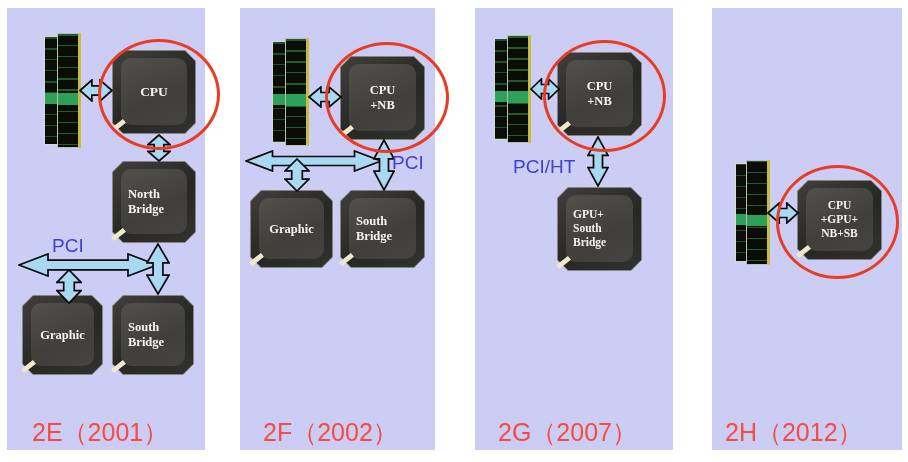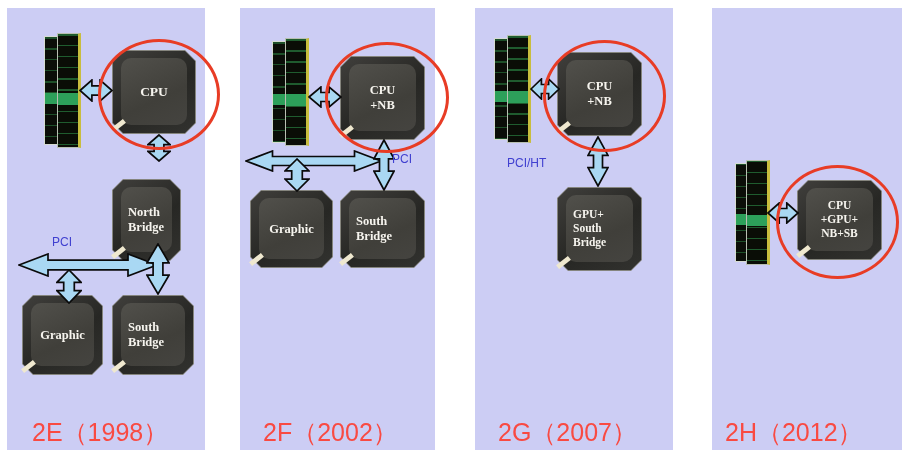--- a/index.html
+++ b/index.html
@@ -33,21 +33,21 @@
     background:#0b0e08;border:1px solid #d6dbd2;
     background-image:repeating-linear-gradient(180deg,#1d4f28 0 1.5px,rgba(0,0,0,0) 1.5px 11px);}
   .ram .bar-r{position:absolute;left:13px;top:0;width:20px;height:100%;
     background:#0a0d06;border:1px solid #b9c0b2;border-right:3px solid #c8bd3e;
     background-image:repeating-linear-gradient(180deg,#1f5c2e 0 1.5px,rgba(0,0,0,0) 1.5px 11px);}
   .ram .band{position:absolute;left:0;right:0;top:52%;height:11%;background:#2da05a;}
 
   
   .arrow{position:absolute;line-height:0;}
   .circle{position:absolute;border:3px solid var(--circ,#e83c25);border-radius:50%;}
-  .bus{position:absolute;font-size:12px;color:var(--bus,#4040d0);}
+  .bus{position:absolute;font-size:19px;color:var(--bus,#4040d0);}
   .caption{position:absolute;top:408px;font-size:25px;color:var(--cap,#f94a42);white-space:nowrap;}
 </style>
 </head>
 <body style="background: rgb(255, 255, 255);">
 
 <div class="stage">
 
   <div class="panel" style="left:7px;width:198px;">
     <div class="ram" style="left:37px;top:25px;width:36px;height:113px">
       <div class="bar-l">
@@ -59,21 +59,21 @@
     </div>
 
     <div class="chip fs-13" style="left:105px;top:42px;width:84px;height:84px">
       <div class="rim"></div>
       <div class="pkg"></div>
       <div class="die"></div>
       <div class="notch"></div>
       <div class="clabel">CPU</div>
     </div>
 
-    <div class="chip ta-left" style="left:105px;top:171px;width:69px;height:82px">
+    <div class="chip ta-left" style="left:105px;top:153px;width:84px;height:82px">
       <div class="rim"></div>
       <div class="pkg"></div>
       <div class="die"></div>
       <div class="notch"></div>
       <div class="clabel">North
 Bridge</div>
     </div>
 
     <div class="chip" style="left:15px;top:287px;width:81px;height:80px">
       <div class="rim"></div>
@@ -103,21 +103,21 @@
         </svg></div>
     <div class="arrow" style="left:139px;top:235px;width:24px;height:52px"><svg width="24" height="52" viewBox="0 0 24 52" xmlns="http://www.w3.org/2000/svg">
           <polygon points="12.0,1.0 1.0,19.8 7.1,19.8 7.1,32.2 1.0,32.2 12.0,51.0 23.0,32.2 16.9,32.2 16.9,19.8 23.0,19.8" fill="#a9d8f3" stroke="#0a0a0a" stroke-width="1.7" stroke-linejoin="miter"></polygon>
         </svg></div>
     <div class="arrow" style="left:49px;top:261px;width:26px;height:35px"><svg width="26" height="35" viewBox="0 0 26 35" xmlns="http://www.w3.org/2000/svg">
           <polygon points="13.0,1.0 1.0,13.3 7.7,13.3 7.7,21.7 1.0,21.7 13.0,34.0 25.0,21.7 18.3,21.7 18.3,13.3 25.0,13.3" fill="#a9d8f3" stroke="#0a0a0a" stroke-width="1.7" stroke-linejoin="miter"></polygon>
         </svg></div>
 
     <div class="circle" style="left:91px;top:31px;width:116px;height:105px"></div>
     <div class="bus" style="left:45px;top:227px">PCI</div>
-    <div class="caption" style="left:25px">2E（1998）</div>
+    <div class="caption" style="left:25px">2E（2001）</div>
   </div>
 
   <div class="panel" style="left:240px;width:195px;">
     <div class="ram" style="left:32px;top:30px;width:36px;height:106px">
       <div class="bar-l">
           <span class="band"></span>
         </div>
       <div class="bar-r">
           <span class="band"></span>
         </div>
@@ -197,21 +197,21 @@
     </div>
 
     <div class="arrow" style="left:55px;top:70px;width:30px;height:22px"><svg width="30" height="22" viewBox="0 0 30 22" xmlns="http://www.w3.org/2000/svg">
           <polygon points="1.0,11.0 11.4,1.0 11.4,6.5 18.6,6.5 18.6,1.0 29.0,11.0 18.6,21.0 18.6,15.5 11.4,15.5 11.4,21.0" fill="#a9d8f3" stroke="#0a0a0a" stroke-width="1.7" stroke-linejoin="miter"></polygon>
         </svg></div>
     <div class="arrow" style="left:112px;top:128px;width:22px;height:51px"><svg width="22" height="51" viewBox="0 0 22 51" xmlns="http://www.w3.org/2000/svg">
           <polygon points="11.0,1.0 1.0,19.4 6.5,19.4 6.5,31.6 1.0,31.6 11.0,50.0 21.0,31.6 15.5,31.6 15.5,19.4 21.0,19.4" fill="#a9d8f3" stroke="#0a0a0a" stroke-width="1.7" stroke-linejoin="miter"></polygon>
         </svg></div>
 
     <div class="circle" style="left:68px;top:32px;width:117px;height:106px"></div>
-    <div class="bus" style="left:32px;top:148px">PCI/HT</div>
+    <div class="bus" style="left:38px;top:148px">PCI/HT</div>
     <div class="caption" style="left:23px">2G（2007）</div>
   </div>
 
   <div class="panel" style="left:712px;width:190px;">
     <div class="ram" style="left:23px;top:152px;width:33px;height:103px">
       <div class="bar-l">
           <span class="band"></span>
         </div>
       <div class="bar-r" style="left:11px">
           <span class="band"></span>

